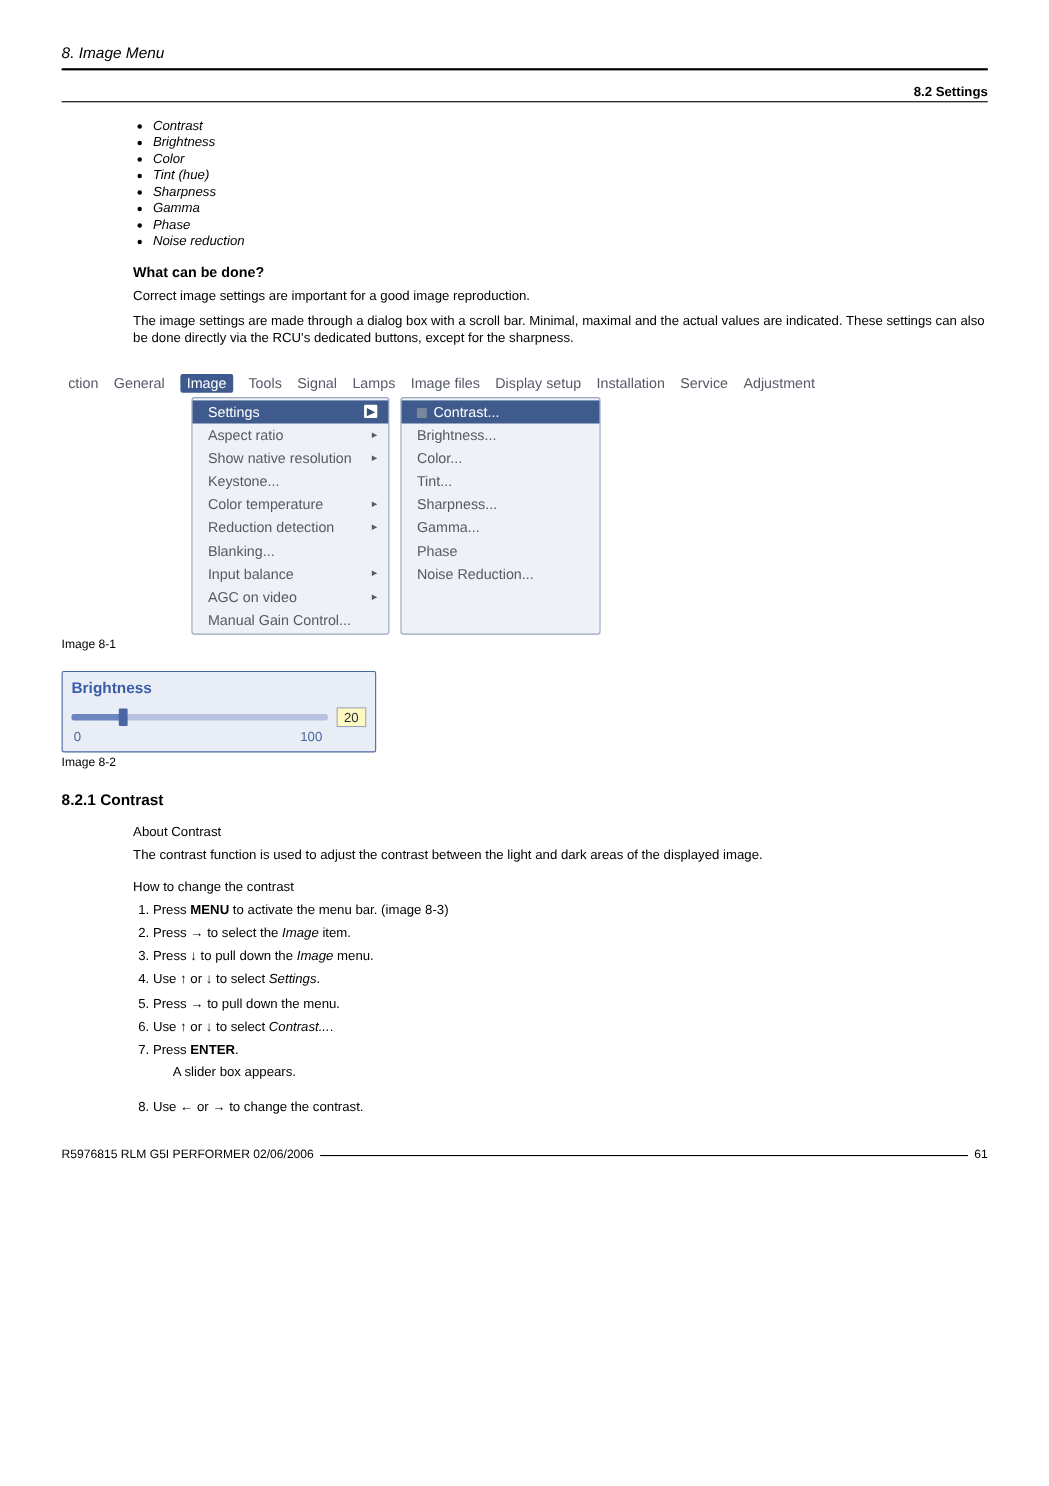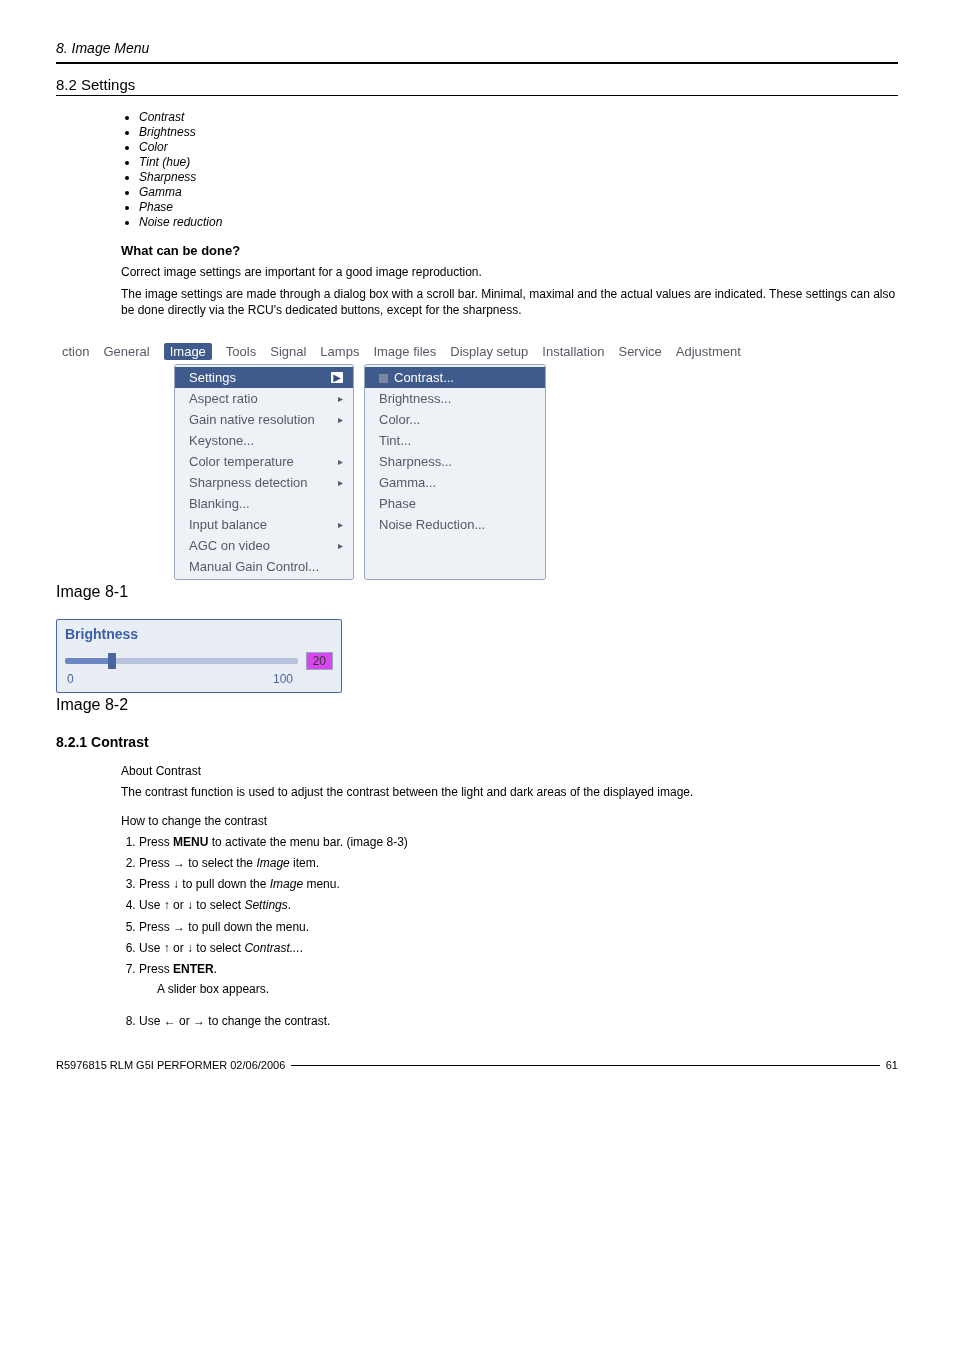--- a/index.html
+++ b/index.html
@@ -21,39 +21,40 @@
     border: none;
     border-top: 2px solid #000;
     margin: 0 0 12px 0;
   }
   .hr-thin {
     border: none;
     border-top: 1px solid #000;
     margin: 2px 0 14px 0;
   }
   .section-title {
-    font-size: 15px;
-    font-weight: normal;
+    font-size: 12px;
+    font-weight: bold;
     margin: 0 0 2px 0;
+    text-align: right;
   }
   .content-block { margin-left: 65px; }
   .subhead {
     font-weight: bold;
     font-size: 13px;
     margin: 14px 0 6px 0;
   }
   .subhead-sm {
     font-weight: normal;
     font-size: 12px;
     margin: 14px 0 6px 0;
   }
   ul.bullets { margin: 4px 0 0 0; padding-left: 18px; }
   ul.bullets li { margin: 1px 0; list-style-type: disc; font-style: italic; }
   p { margin: 6px 0; line-height: 1.35; }
-  .caption { font-size: 16px; margin: 3px 0 14px 0; }
+  .caption { font-size: 11px; margin: 3px 0 14px 0; }
   
   .menu-fig { margin: 12px 0 2px 0; font-size: 13px; color: #555a66; width: 810px; }
   .menubar { display: flex; gap: 14px; align-items: center; padding-left: 6px; }
   .menubar span { color: #555a66; margin-top: 12px; }
   .menubar .active { background: #3f5a8c; color: #fff; padding: 1px 6px; border-radius: 2px; }
   .menu-cols { display: flex; gap: 10px; margin-top: 4px; }
   .dropdown {
     background: #eef1f6;
     border: 1px solid #9aa5bf;
     border-radius: 3px;
@@ -72,21 +73,21 @@
   .row.sel .arrow { background:#fff; color:#3a4e78; padding:0 2px; border-radius:1px;}
   
   .slider-fig {
     width: 268px; border: 1px solid #4a66a2; border-radius:2px;
     padding: 6px 8px 6px 8px; background: #e9edf5; margin-top: 18px;
   }
   .slider-title { color:#3a5ea8; font-weight:bold; font-size:14px; margin-bottom:10px;}
   .slider-row { display:flex; align-items:center; gap:8px;}
   .track { flex:1; position:relative; height:6px; background:linear-gradient(to right,#6c86c2 0%,#6c86c2 20%,#b8c3df 20%,#b8c3df 100%); border-radius:2px;}
   .thumb { position:absolute; left:20%; top:-5px; width:8px; height:16px; background:#4a66a2; border-radius:1px; transform:translateX(-50%);}
-  .val-box { background:#d946ef; border:1px solid #9aa5bf; padding:1px 6px; font-size:12px; color:#333;}
+  .val-box { background:#fef9c3; border:1px solid #9aa5bf; padding:1px 6px; font-size:12px; color:#333;}
   .minmax { display:flex; justify-content:space-between; color:#4a66a2; font-size:12px; margin-top:2px; padding:0 40px 0 2px;}
   
   .subsection-title { font-size:14px; font-weight:bold; margin:20px 0 2px 0;}
   ol.steps { margin: 4px 0 0 0; padding-left: 18px; }
   ol.steps li { margin: 5px 0; line-height:1.35;}
   .step-note { margin: 4px 0 16px 18px; }
   .bold { font-weight:bold; }
   .italic { font-style:italic; }
   
   .footer { display:flex; align-items:center; margin-top:30px; font-size:11px;}
@@ -137,33 +138,33 @@
     <div class="dropdown">
       <div class="row sel">
           <span>Settings</span>
           <span class="arrow">▶</span>
         </div>
       <div class="row">
           <span>Aspect ratio</span>
           <span class="arrow">▸</span>
         </div>
       <div class="row">
-          <span>Gain native resolution</span>
+          <span>Show native resolution</span>
           <span class="arrow">▸</span>
         </div>
       <div class="row">
           <span>Keystone...</span>
           <span></span>
         </div>
       <div class="row">
           <span>Color temperature</span>
           <span class="arrow">▸</span>
         </div>
       <div class="row">
-          <span>Sharpness detection</span>
+          <span>Reduction detection</span>
           <span class="arrow">▸</span>
         </div>
       <div class="row">
           <span>Blanking...</span>
           <span></span>
         </div>
       <div class="row">
           <span>Input balance</span>
           <span class="arrow">▸</span>
         </div>

